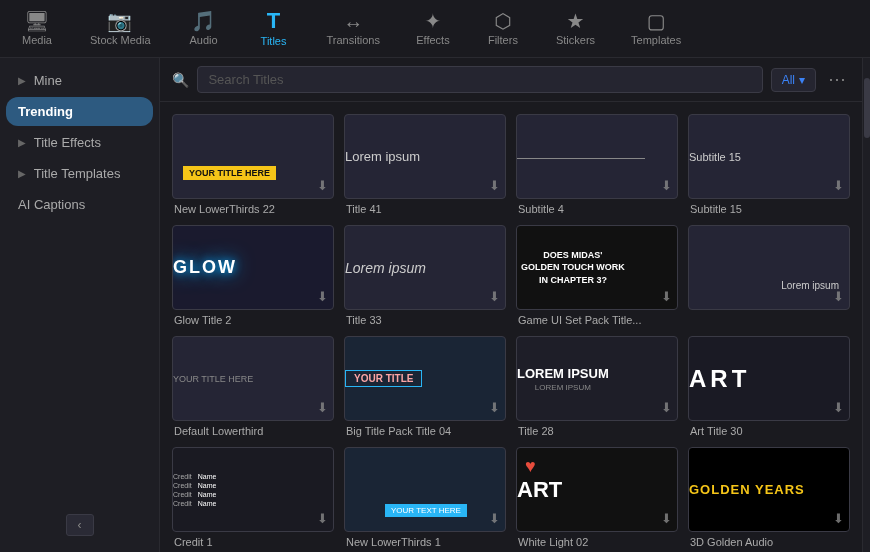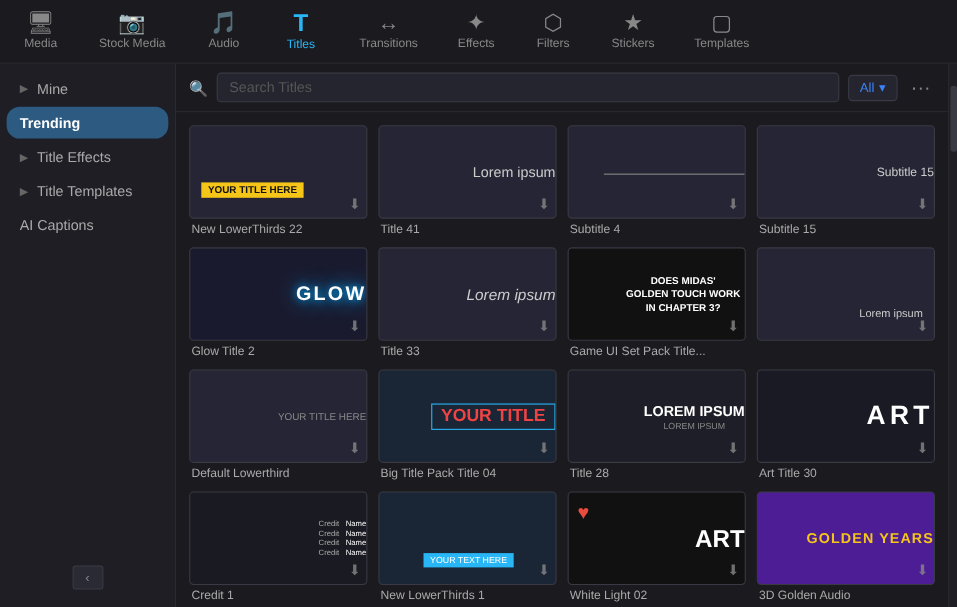--- a/index.html
+++ b/index.html
@@ -165,21 +165,21 @@
       align-items: center;
       justify-content: center;
       position: relative;
       overflow: hidden;
     }
     .thumb-content {
       width: 100%;
       height: 100%;
       display: flex;
       align-items: center;
-      justify-content: flex-end;
+      justify-content: flex-start;
       position: relative;
     }
 
     .download-icon {
       position: absolute;
       bottom: 5px;
       right: 5px;
       color: #888;
       font-size: 13px;
       opacity: 0.8;
@@ -210,21 +210,21 @@
       border-radius: 3px;
       position: absolute;
       top: 20px;
       left: 1px;
     }
 
     
     .thumb-text-lorem { color: #ccc; font-size: 13px; }
     .thumb-text-glow { color: #fff; font-size: 18px; font-weight: 900; letter-spacing: 2px; text-shadow: 0 0 8px #0af, 0 0 20px #0af; }
     .thumb-text-art { color: #fff; font-size: 24px; font-weight: 900; letter-spacing: 4px; }
-    .thumb-text-yourchoice { color: #ef4444; font-size: 16px; font-weight: 700; border: 1.5px solid #29b6f6; padding: 2px 8px; }
+    .thumb-text-yourchoice { color: #fca5a5; font-size: 10px; font-weight: 700; border: 1.5px solid #29b6f6; padding: 2px 8px; }
     .thumb-yellow-bar { background: #f5c518; color: #111; font-size: 9px; font-weight: bold; padding: 2px 6px; position: absolute; bottom: 18px; left: 10px; }
     .thumb-lorem-bottom { color: #ccc; font-size: 10px; position: absolute; bottom: 18px; right: 10px; }
     .thumb-subtitle { color: #ccc; font-size: 10px; width: 80%; text-align: center; border-bottom: 1px solid #888; padding-bottom: 4px; }
     .thumb-game-text { color: #fff; font-size: 9px; font-weight: bold; text-align: center; line-height: 1.4; padding: 4px; }
     .thumb-lorem-ipsum { display: flex; flex-direction: column; align-items: center; gap: 2px; }
     .thumb-lorem-main { color: #fff; font-size: 13px; font-weight: bold; }
     .thumb-lorem-sub { color: #888; font-size: 8px; }
     .thumb-default { color: #888; font-size: 9px; text-align: center; }
     .thumb-credit-lines { display: flex; flex-direction: column; gap: 2px; }
     .thumb-credit-line { display: flex; gap: 6px; font-size: 7px; color: #aaa; }
@@ -485,21 +485,21 @@
             <div class="thumb-content">
               <span class="thumb-heart">♥</span>
               <span class="thumb-white-art">ART</span>
             </div>
             <span class="download-icon">⬇</span>
           </div>
           <span class="item-label">White Light 02</span>
         </div>
 
         <div class="grid-item">
-          <div class="thumb" style="background:#4c1d95;">
+          <div class="thumb" style="background:#000000;">
             <div class="thumb-content">
               <span class="thumb-golden">GOLDEN YEARS</span>
             </div>
             <span class="download-icon">⬇</span>
           </div>
           <span class="item-label">3D Golden Audio</span>
         </div>
 
       </div>
     </div>

